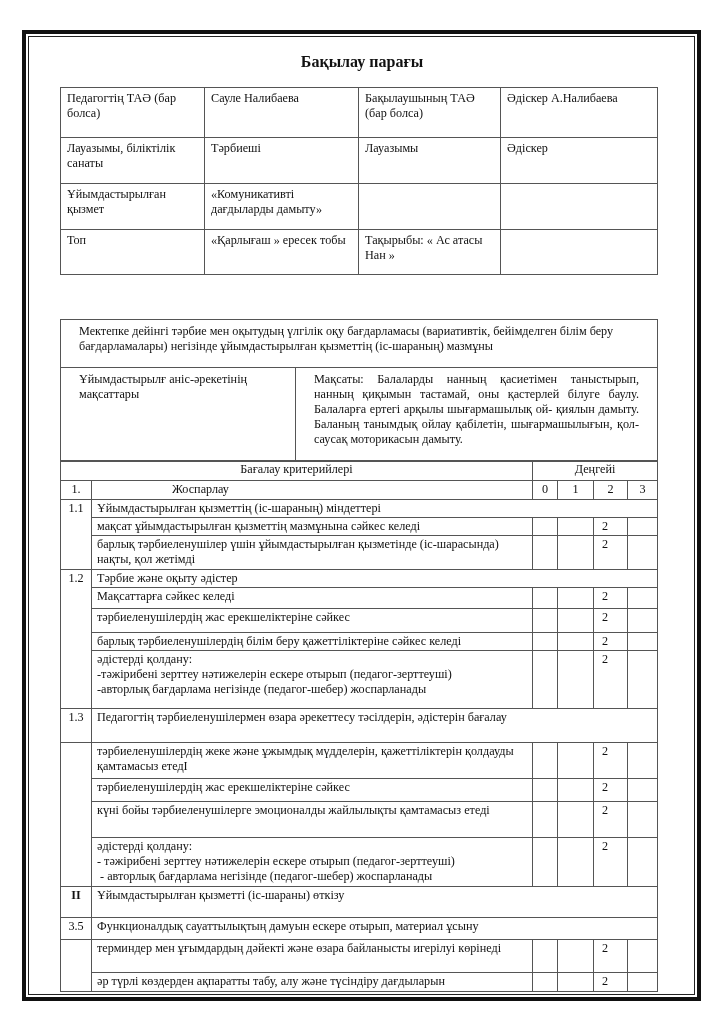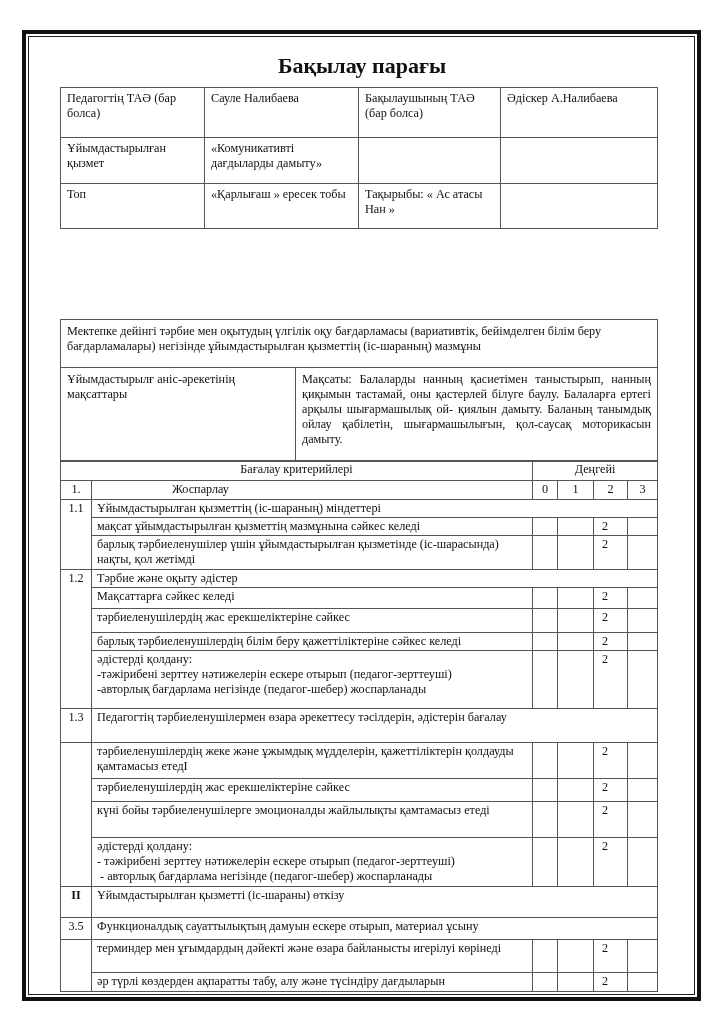--- a/index.html
+++ b/index.html
@@ -14,31 +14,31 @@
       position: absolute; left: 0; top: 0; right: 0; bottom: 0;
       border: 2px solid #fff;
     }
     .frame-inner {
       position: absolute; left: 2px; top: 2px; right: 2px; bottom: 2px;
       border: 1px solid #222;
     }
 
     .title {
       position: absolute; left: 0; width: 724px; top: 53px;
-      text-align: center; font-weight: bold; font-size: 22px;
+      text-align: center; font-weight: bold; font-size: 16px;
     }
 
     table { border-collapse: collapse; position: absolute; table-layout: fixed; }
     td { border: 1px solid #555; vertical-align: top; font-size: 12.2px; line-height: 15px; padding: 2px 4px; }
 
     .info { left: 60px; top: 87px; width: 597px; border-radius: 17px; }
     .info td { padding: 3px 6px; }
 
     .content { left: 60px; top: 319px; width: 597px; }
-    .content td { padding: 4px 6px; margin-top: 35px; }
+    .content td { padding: 4px 18px; margin-top: 35px; }
     .just { text-align: justify; }
 
     .crit { left: 60px; top: 460px; width: 597px; }
     .crit td { padding: 1px 5px; }
     .c { text-align: center; padding: 1px 2px !important; }
     .lvl { padding: 1px 8px !important; }
     .bold { font-weight: bold; }
   </style>
 </head>
 <body>
@@ -58,20 +58,26 @@
       <col style="width:157px">
     </colgroup>
   <tbody>
       <tr style="height:50px">
     <td>Педагогтің ТАӘ (бар болса)</td>
     <td>Сауле  Налибаева</td>
     <td>Бақылаушының ТАӘ (бар болса)</td>
     <td>Әдіскер А.Налибаева</td>
   </tr>
   <tr style="height:46px">
+    <td>Лауазымы, біліктілік санаты</td>
+    <td>Тәрбиеші</td>
+    <td>Лауазымы</td>
+    <td>Әдіскер</td>
+  </tr>
+  <tr style="height:46px">
     <td>Ұйымдастырылған қызмет</td>
     <td>«Комуникативті дағдыларды дамыту»</td>
     <td></td>
     <td></td>
   </tr>
   <tr style="height:45px">
     <td>Топ</td>
     <td>«Қарлығаш » ересек тобы</td>
     <td>Тақырыбы: « Ас атасы  Нан  »</td>
     <td></td>

